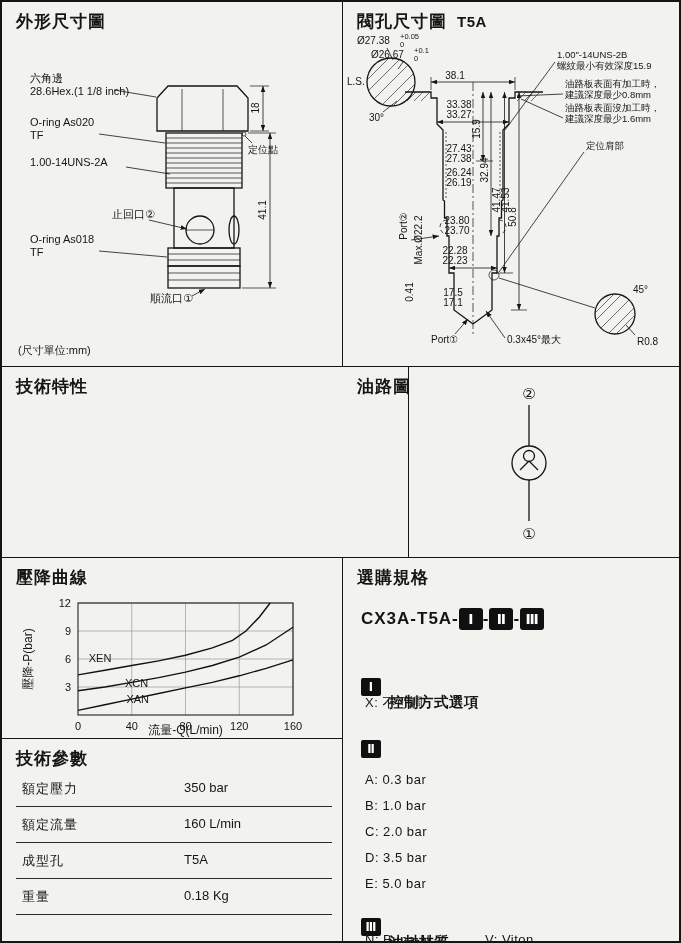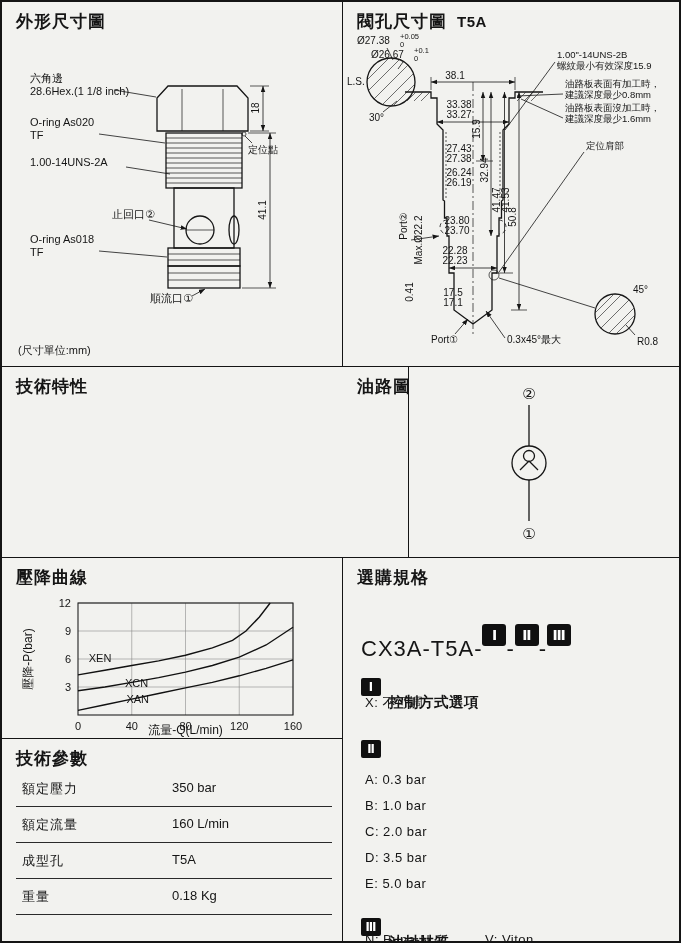--- a/index.html
+++ b/index.html
@@ -29,24 +29,24 @@
   .grid{stroke:#8a8a8a;stroke-width:0.6px;fill:none;}
   .plot-border{stroke:#222;stroke-width:1.1px;fill:none;}
   .series{stroke:#111;stroke-width:1.4px;fill:none;}
   .tick{font-size:11px;}
   .series-label{font-size:11px;}
   .axis-label{font-size:12px;}
   
   .params-table{position:absolute;left:14px;right:10px;top:32px;}
   .prow{position:relative;height:35px;border-bottom:1px solid #2a2a2a;text-align:right;}
   .prow .pl{position:absolute;left:6px;top:9px;font-size:13px;letter-spacing:1px;}
-  .prow .pv{position:absolute;left:156px;top:9px;font-size:13px;}
+  .prow .pv{position:absolute;left:168px;top:9px;font-size:13px;}
   
   .model-line{position:absolute;left:18px;top:50px;display:flex;align-items:center;}
-  .model-prefix,.model-sep{font-size:22px;font-weight:normal;letter-spacing:1px;margin-top:28px;}
+  .model-prefix,.model-sep{font-size:17px;font-weight:bold;letter-spacing:1px;}
   .badge{display:inline-block;min-width:22px;height:22px;line-height:22px;background:#101010;color:#fff;
          font-size:14px;font-weight:bold;text-align:center;border-radius:3px;padding:0 1px;}
   .badge.sm{min-width:18px;height:18px;line-height:18px;font-size:11.5px;border-radius:2px;}
   .order-sec{position:absolute;left:18px;display:flex;align-items:center;}
   .sec-heading{margin-left:8px;font-size:14.5px;font-weight:bold;letter-spacing:0.5px;margin-top:31px;}
   .order-item{position:absolute;left:22px;font-size:13px;letter-spacing:0.5px;white-space:nowrap;}
 </style>
 </head>
 <body>
 

